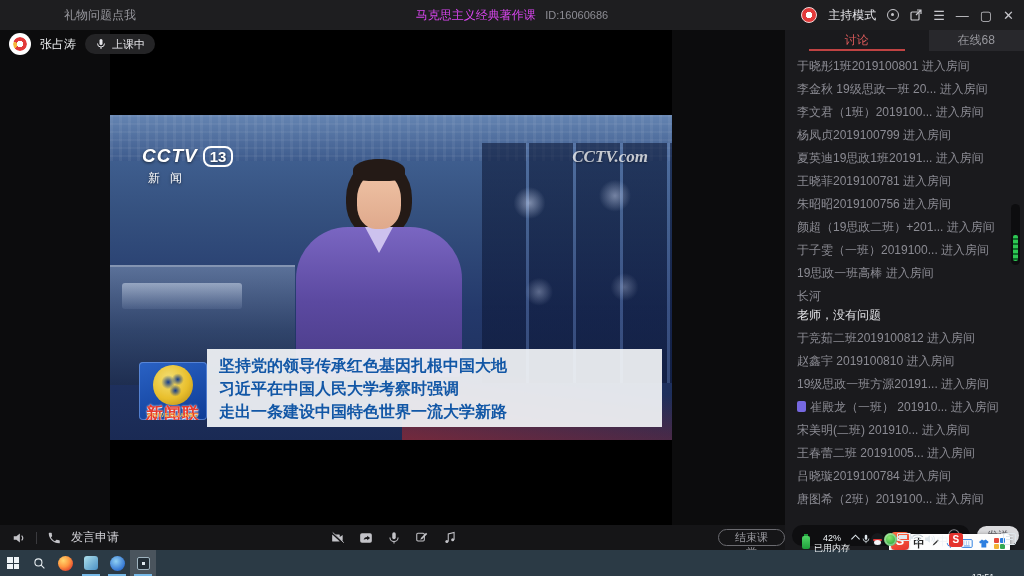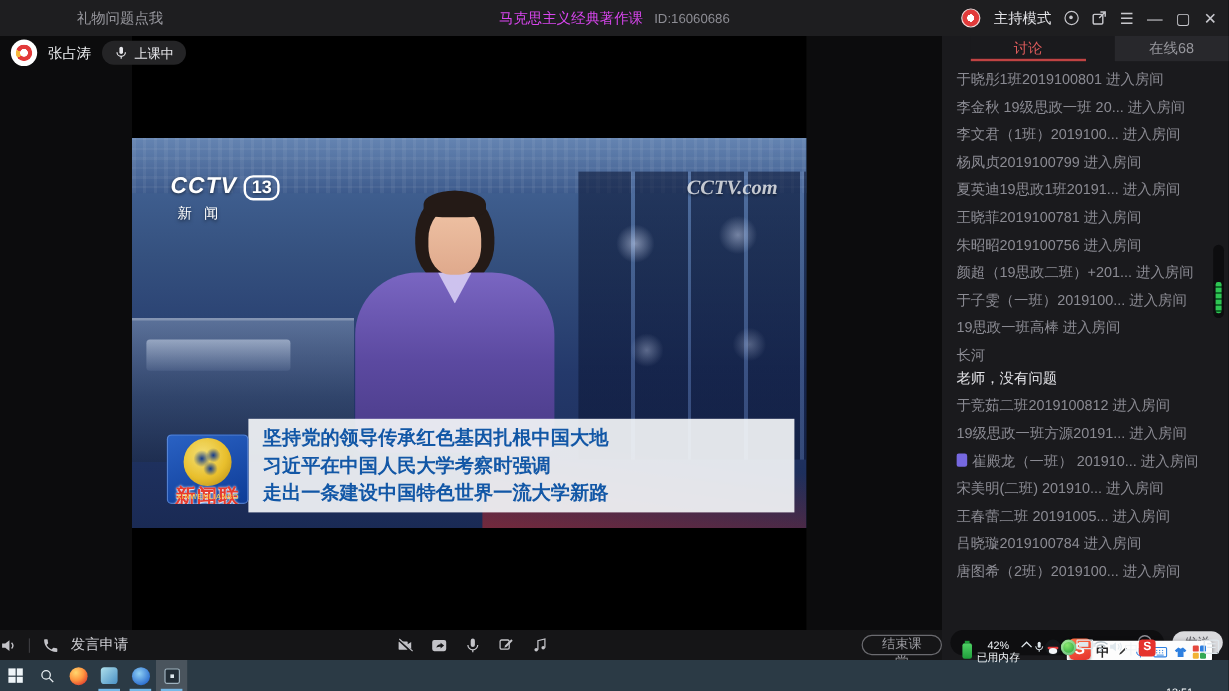--- a/index.html
+++ b/index.html
@@ -75,21 +75,21 @@
   .xwlb-globe::after { content:''; position:absolute; inset:6px 8px; background:
     radial-gradient(circle 6px at 30% 40%, #143a8a, transparent 7px),
     radial-gradient(circle 5px at 70% 30%, #143a8a, transparent 6px),
     radial-gradient(circle 5px at 60% 70%, #143a8a, transparent 6px); border-radius:50%; }
   .xwlb-title { position:absolute; left:0; right:0; top:40px; text-align:center; font-size:17px; font-weight:bold; color:#e63b2f;
     text-shadow:0 0 2px #fff, 0 1px 1px #fff; letter-spacing:1px; }
   .xwlb-sub { position:absolute; left:0; right:0; bottom:2px; text-align:center; font-size:6px; color:#ffd94d; letter-spacing:.5px; }
 
   
   .controlbar { position:absolute; left:0; top:525px; width:785px; height:25px; background:#151517; z-index:5; display:flex; align-items:center; color:#c3c3c8; }
-  .cb-left { display:flex; align-items:center; gap:10px; }
+  .cb-left { display:flex; align-items:center; gap:10px; padding-left:12px; }
   .cb-divider { width:1px; height:12px; background:#3a3a3e; }
   .speech-label { font-size:12px; color:#cfcfd4; }
   .cb-center { position:absolute; left:331px; display:flex; align-items:center; gap:14px; }
   .end-class-btn { position:absolute; left:718px; top:4px; height:17px; line-height:15px; padding:0 11px; border:1px solid #6b6b70;
     border-radius:9px; color:#9b9ba1; font-size:11px; background:transparent; cursor:pointer; }
   .icon14 { width:14px; height:14px; display:block; }
   .icon12 { width:12px; height:12px; display:block; }
 
   
   .sidebar { position:absolute; left:785px; top:30px; width:239px; height:520px; background:#1a1a1d; z-index:4; }
@@ -281,20 +281,21 @@
         <div class="msg"><span>王晓菲2019100781 进入房间</span></div>
         <div class="msg"><span>朱昭昭2019100756 进入房间</span></div>
         <div class="msg"><span>颜超（19思政二班）+201... 进入房间</span></div>
         <div class="msg"><span>于子雯（一班）2019100... 进入房间</span></div>
         <div class="msg"><span>19思政一班高棒 进入房间</span></div>
         <div class="msg">
           <div class="msg-user">长河</div>
           <div class="msg-text">老师，没有问题</div>
         </div>
         <div class="msg"><span>于竞茹二班2019100812 进入房间</span></div>
+        <div class="msg"><span>赵鑫宇 2019100810 进入房间</span></div>
         <div class="msg"><span>19级思政一班方源20191... 进入房间</span></div>
         <div class="msg"><span class="msg-badge"></span><span>崔殿龙（一班） 201910... 进入房间</span></div>
         <div class="msg"><span>宋美明(二班) 201910... 进入房间</span></div>
         <div class="msg"><span>王春蕾二班 20191005... 进入房间</span></div>
         <div class="msg"><span>吕晓璇2019100784 进入房间</span></div>
         <div class="msg"><span>唐图希（2班）2019100... 进入房间</span></div>
       </div>
     <div class="chat-inputrow">
       <input class="chat-input" type="text" value="" style="">
       <svg class="emoji-btn" width="14" height="14" viewBox="0 0 24 24">

